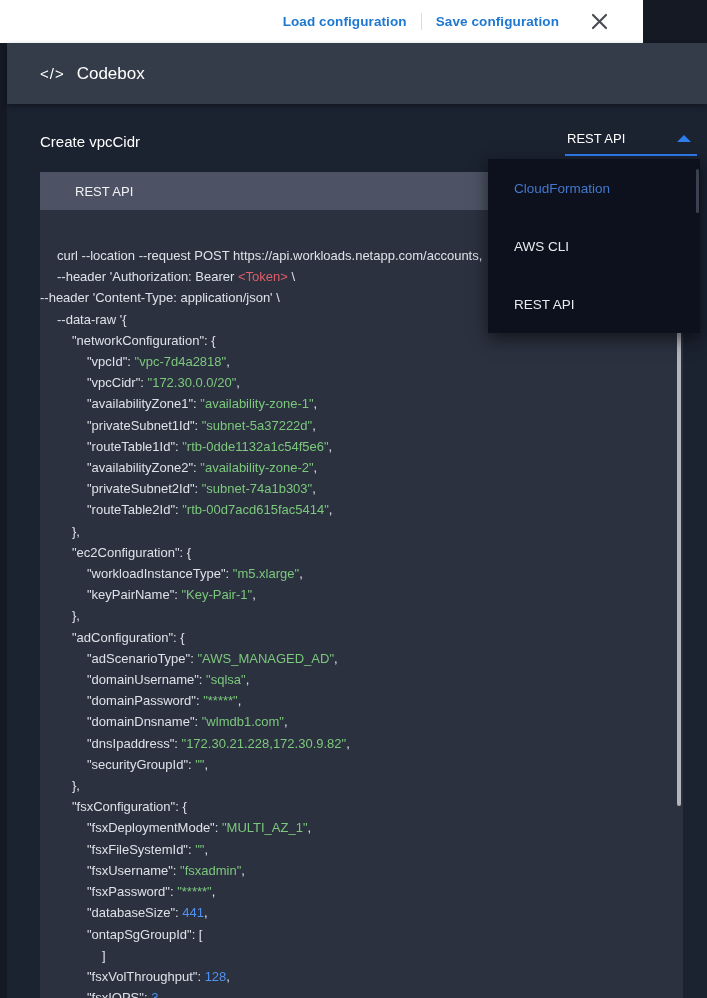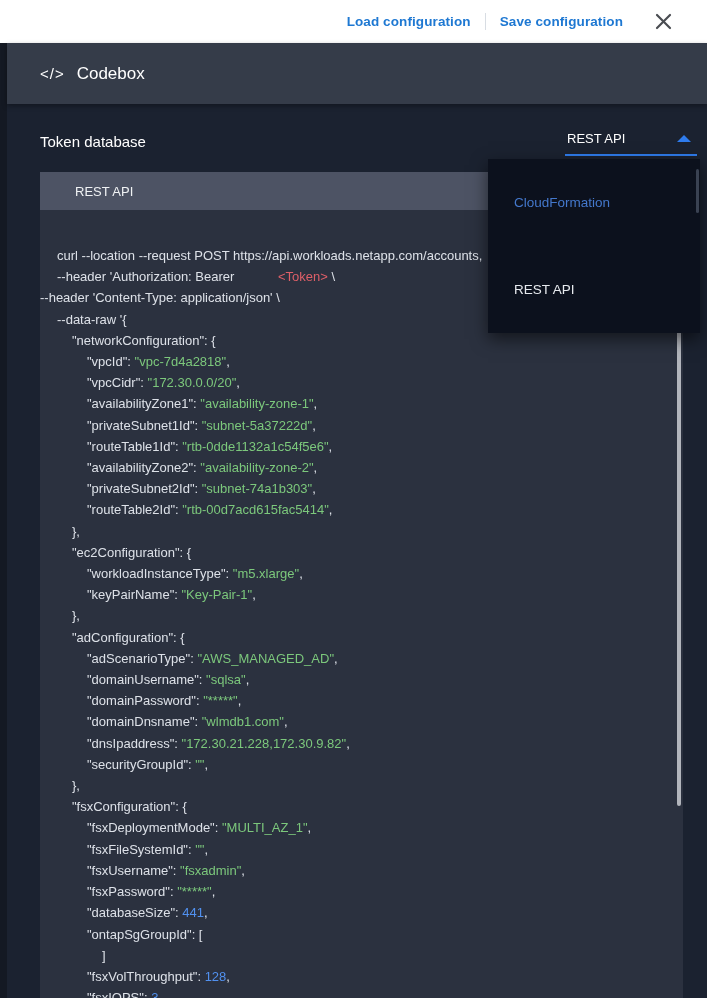--- a/index.html
+++ b/index.html
@@ -4,21 +4,21 @@
 <style>
   html,body{margin:0;padding:0;}
   body{
     width:707px;height:998px;position:relative;overflow:hidden;
     background:#141923;
     font-family:"Liberation Sans","DejaVu Sans",sans-serif;
     -webkit-font-smoothing:antialiased;
   }
   
   .topbar{
-    position:absolute;top:0;left:0;width:707px;height:43px;background:#ffffff;
+    position:absolute;top:0;left:0;width:643px;height:43px;background:#ffffff;
     display:flex;align-items:center;justify-content:flex-end;
     padding-right:34px;box-sizing:border-box;gap:14px;
   }
   .toplink{
     color:var(--link-blue,#1e78d2);font-size:13.5px;font-weight:700;cursor:pointer;
     letter-spacing:.1px;
   }
   .topdivider{width:1px;height:17px;background:#d8dde3;}
   .closebtn{margin-left:16px;width:20px;height:20px;display:flex;align-items:center;justify-content:center;cursor:pointer;}
   
@@ -61,21 +61,21 @@
   .code-area{
     flex:1 1 auto;background:#2b313f;position:relative;overflow:hidden;
   }
   .code-lines{padding-top:35px;}
   .code-line{
     white-space:pre;font-family:"Liberation Sans","DejaVu Sans",sans-serif;
     font-size:13px;line-height:21.2px;color:#dde1e8;
   }
   .tok-plain{color:#dde1e8;}
   .tok-string{color:var(--string-green,#7cc87c);}
-  .tok-token{color:var(--token-red,#de5f68);margin-left:40px;}
+  .tok-token{color:var(--token-red,#de5f68);}
   .tok-number{color:var(--number-blue,#5191f0);}
   .code-scrollbar{
     position:absolute;top:20px;right:2px;width:4px;height:576px;border-radius:2px;
     background:#b2b5bc;cursor:pointer;
   }
   
   .dropdown{
     position:absolute;left:481px;top:116px;width:212px;height:174px;
     background:#0c111d;box-shadow:0 6px 16px rgba(0,0,0,.55);
     display:flex;flex-direction:column;z-index:10;
@@ -105,21 +105,21 @@
   </span>
 </div>
 
 <div class="drawer">
 
   <div class="codebox-header">
     <span class="codebox-icon">&lt;/&gt;</span>
     <span class="codebox-title">Codebox</span>
   </div>
 
-  <div class="panel-title">Token database</div>
+  <div class="panel-title">Create vpcCidr</div>
 
   <div class="selector">
     <span class="selector-value">REST API</span>
     <span class="caret-up"></span>
   </div>
 
   <div class="code-box">
     <div class="code-tabbar">
       <span class="code-tab-label">REST API</span>
     </div>
@@ -162,16 +162,17 @@
           <div class="code-line" style="padding-left: 47px;"><span class="tok-plain">"fsxVolThroughput": </span><span class="tok-number">128</span><span class="tok-plain">,</span></div>
           <div class="code-line" style="padding-left: 47px;"><span class="tok-plain">"fsxIOPS": </span><span class="tok-number">3</span><span class="tok-plain">,</span></div>
         </div>
       <div class="code-scrollbar"></div>
     </div>
   </div>
 
   <div class="dropdown">
     <div class="dropdown-scrollbar"></div>
   <div class="dropdown-item active">CloudFormation</div>
+      <div class="dropdown-item">AWS CLI</div>
       <div class="dropdown-item">REST API</div>
     </div>
 
 </div>
 
 </body></html>

